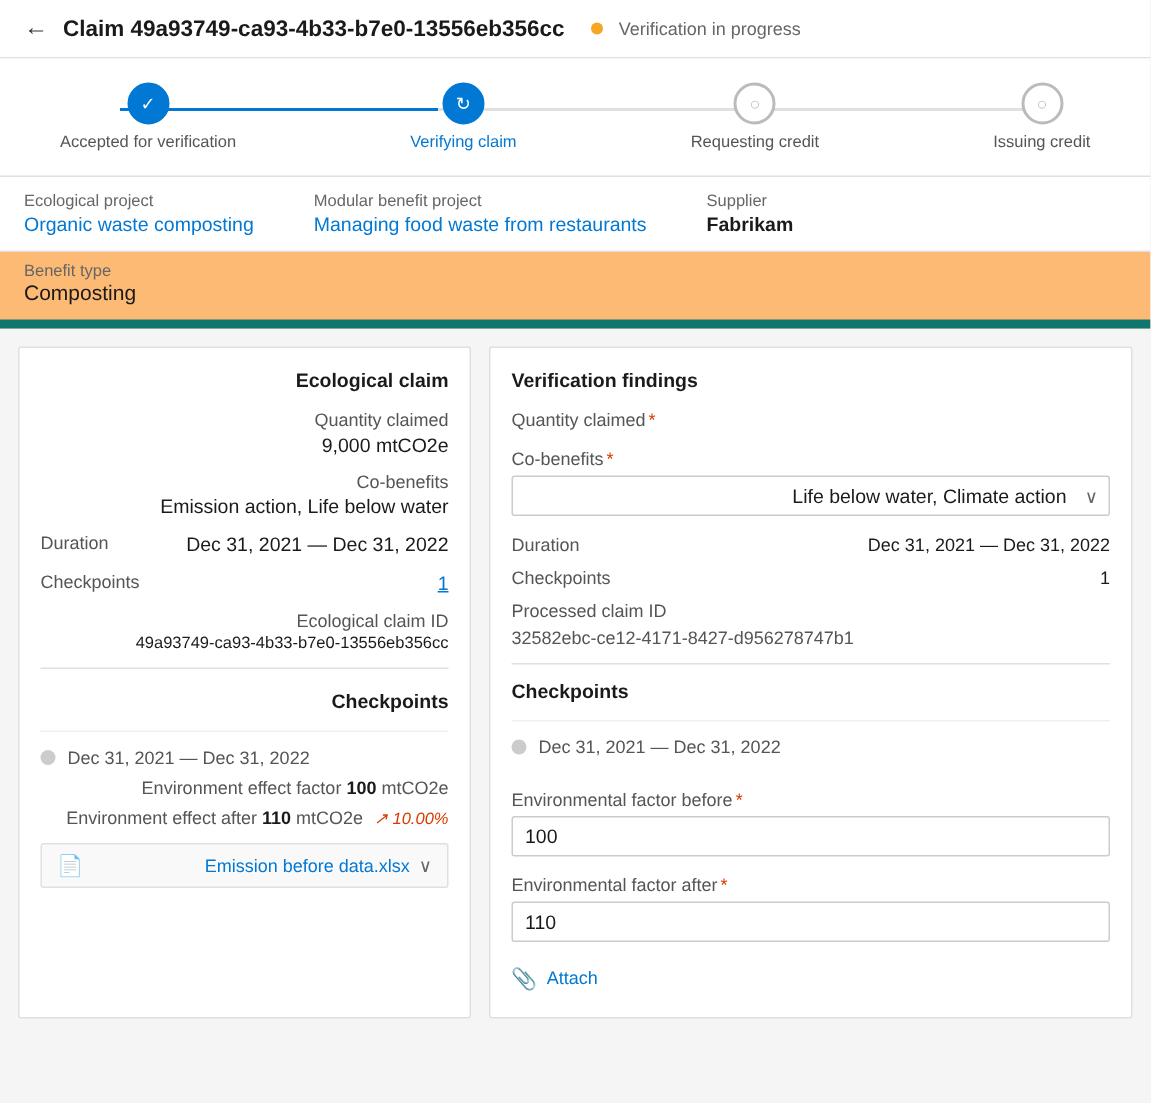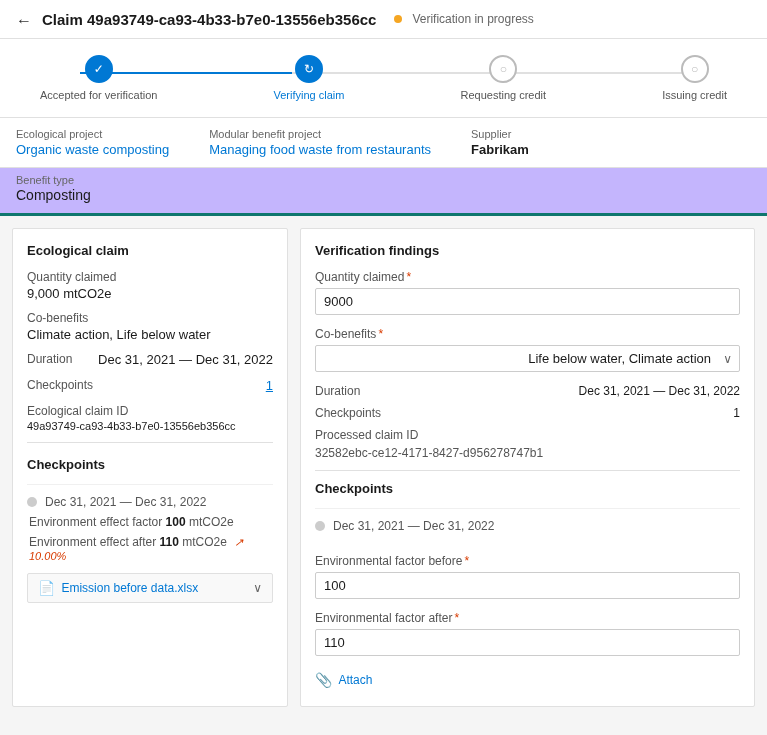--- a/index.html
+++ b/index.html
@@ -135,23 +135,23 @@
       color: #0078d4;
       font-weight: 400;
       cursor: pointer;
     }
     .meta-value.bold {
       color: #1a1a1a;
       font-weight: 600;
       cursor: default;
     }
     .benefit-section {
-      background: #c4b5fd;
+      background: #fdba74;
       padding: 4px 16px 10px 16px;
-      border-bottom: 3px solid #0f766e;
+      border-bottom: 6px solid #0f766e;
     }
     .benefit-label {
       font-size: 11px;
       color: #666;
     }
     .benefit-value {
       font-size: 14px;
       font-weight: 400;
       color: #1a1a1a;
     }
@@ -161,22 +161,23 @@
       padding: 12px;
       gap: 12px;
     }
     .panel {
       background: #fff;
       border: 1px solid #e0e0e0;
       border-radius: 2px;
       padding: 14px;
     }
     .left-panel {
-      width: 276px;
+      width: 302px;
       flex-shrink: 0;
+      text-align: right;
     }
     .right-panel {
       flex: 1;
     }
     .panel-title {
       font-size: 13px;
       font-weight: 600;
       color: #1a1a1a;
       margin-bottom: 12px;
     }
@@ -416,21 +417,21 @@
   <div class="panel left-panel">
     <div class="panel-title">Ecological claim</div>
 
     <div class="field-row">
       <div class="field-label">Quantity claimed</div>
       <div class="field-value">9,000 mtCO2e</div>
     </div>
 
     <div class="field-row">
       <div class="field-label">Co-benefits</div>
-      <div class="field-value">Climate action, Life below water</div>
+      <div class="field-value">Emission action, Life below water</div>
     </div>
 
     <div class="field-row">
       <div style="display:flex; justify-content:space-between;">
         <span class="field-label">Duration</span>
         <span class="field-value">Dec 31, 2021 — Dec 31, 2022</span>
       </div>
     </div>
 
     <div class="field-row">
@@ -475,21 +476,20 @@
     </div>
   </div>
 
   <div class="panel right-panel">
     <div class="panel-title">Verification findings</div>
 
     <div class="form-field">
       <div class="form-label">
         <span>Quantity claimed</span><span class="required">*</span>
       </div>
-      <input class="form-input" type="text" value="9000" style="">
     </div>
 
     <div class="form-field">
       <div class="form-label">
         <span>Co-benefits</span><span class="required">*</span>
       </div>
       <div class="form-select-wrapper">
         <select class="form-select">
           <option>Life below water, Climate action</option>
           <option>Climate action</option>

